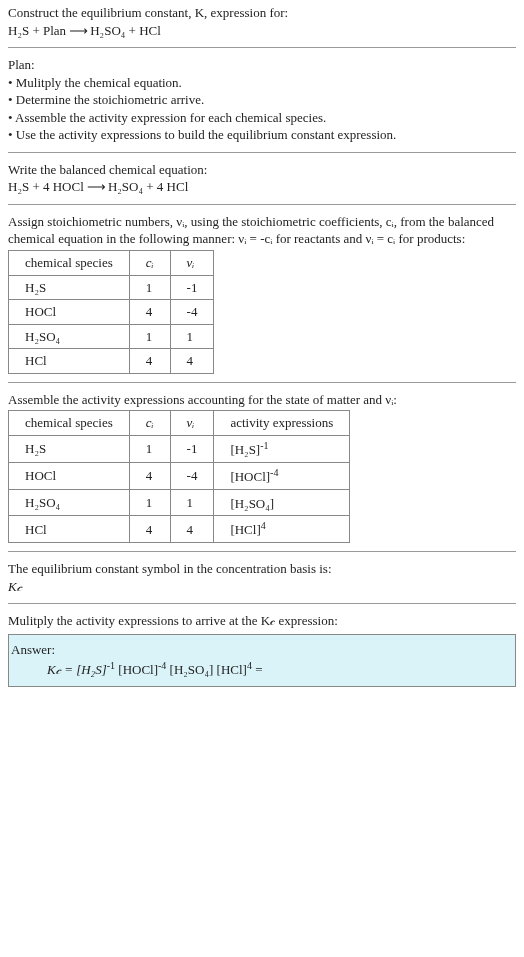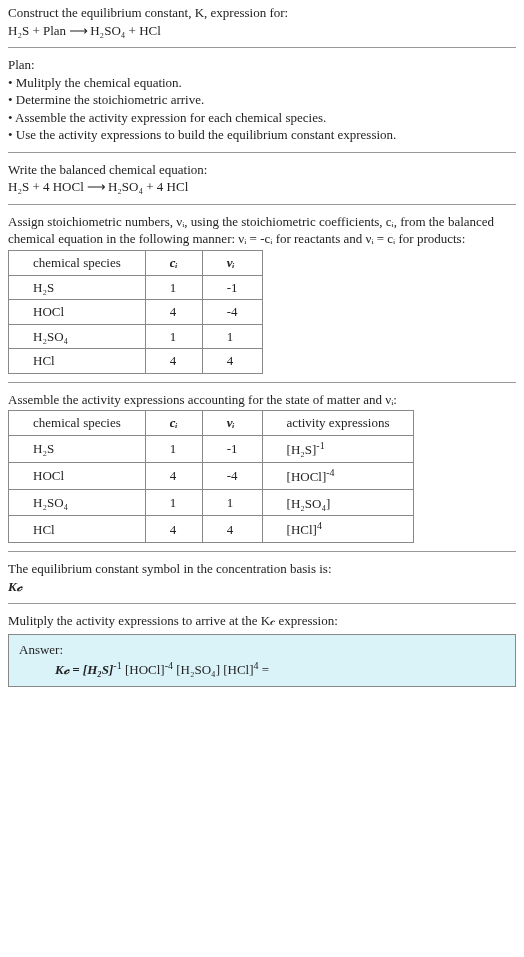--- a/index.html
+++ b/index.html
@@ -11,36 +11,36 @@
       color: #222;
       font-size: 13px;
       line-height: 1.35;
     }
     hr {
       border: none;
       border-top: 1px solid #999;
       margin: 8px 0;
     }
     .sup { vertical-align: super; font-size: 10px; }
-    .it { font-style: italic; font-weight: bold; }
+    .it { font-style: italic; }
     table {
       border-collapse: collapse;
       margin-top: 2px;
     }
     td, th {
       border: 1px solid #888;
-      padding: 3px 24px;
+      padding: 3px 16px;
       text-align: left;
       font-weight: normal;
     }
     th { font-weight: normal; }
     .answer-box {
       background: #daf3f8;
       border: 1px solid #888;
-      padding: 6px 10px 8px 10px;
+      padding: 6px 10px 8px 2px;
       margin-top: 4px;
     }
     .frac {
       display: inline-block;
       vertical-align: middle;
       text-align: center;
     }
     .frac .num {
       display: block;
       border-bottom: 1px solid #222;

